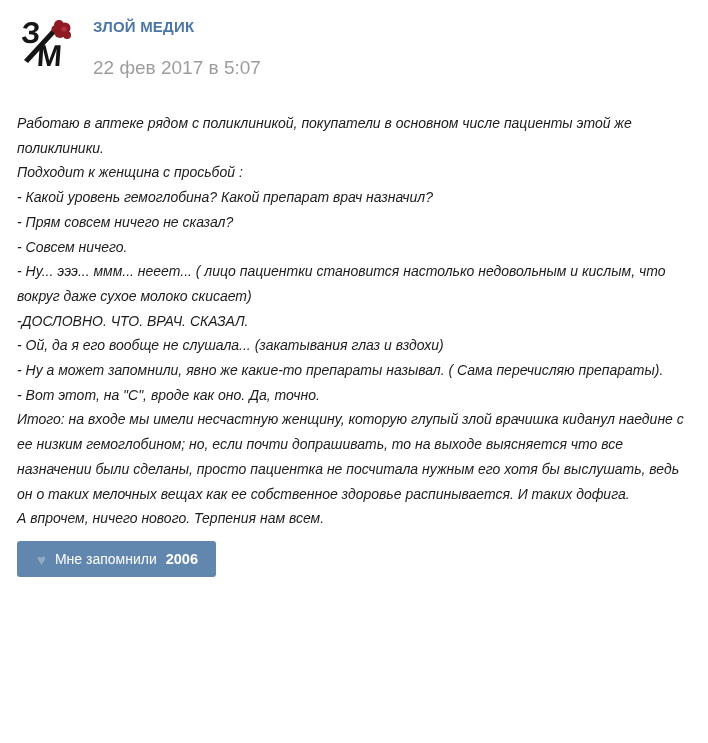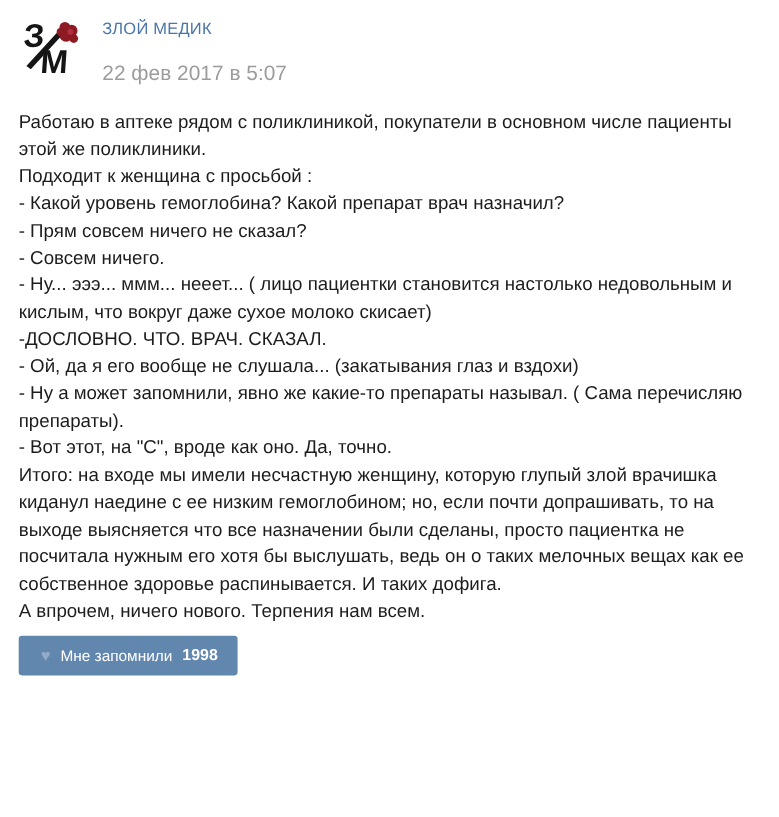--- a/index.html
+++ b/index.html
@@ -31,40 +31,41 @@
   }
   .avatar svg { display: block; }
   .header-info {
     margin-left: 18px;
     padding-top: 6px;
     display: flex;
     flex-direction: column;
   }
   .group-name {
     color: var(--group-name-color, #4a76a8);
-    font-weight: normal;
+    font-weight: bold;
     font-size: 15px;
     text-decoration: none;
     cursor: pointer;
     letter-spacing: 0.2px;
   }
   .post-date {
     margin-top: 22px;
     color: var(--date-color, #9c9c9c);
     font-size: 19px;
     text-decoration: none;
     cursor: pointer;
   }
   .post-text {
-    margin-top: 20px;
+    margin-top: 32px;
     width: 674px;
-    font-size: 17px;
+    font-size: 14px;
     line-height: 24.7px;
     color: var(--text-color, #1c1c1c);
     word-wrap: break-word;
+    font-style: italic;
   }
   .post-line {
     white-space: pre-wrap;
   }
   .actions {
     margin-top: 10px;
   }
   .like-button {
     display: inline-flex;
     align-items: center;
@@ -134,17 +135,17 @@
       <div class="post-line">- Ну а может запомнили, явно же какие-то препараты называл. ( Сама перечисляю препараты).</div>
       <div class="post-line">- Вот этот, на "С", вроде как оно. Да, точно.</div>
       <div class="post-line">Итого: на входе мы имели несчастную женщину, которую глупый злой врачишка киданул наедине с ее низким гемоглобином; но, если почти допрашивать, то на выходе выясняется что все назначении были сделаны, просто пациентка не посчитала нужным его хотя бы выслушать, ведь он о таких мелочных вещах как ее собственное здоровье распинывается. И таких дофига.</div>
       <div class="post-line">А впрочем, ничего нового. Терпения нам всем.</div>
     </div>
 
   <div class="actions">
     <button class="like-button">
       <span class="heart-icon">♥</span>
       <span class="like-label">Мне запомнили</span>
-      <span class="like-count">1998</span>
+      <span class="like-count">2006</span>
     </button>
   </div>
 
 </div>
 
 </body></html>

